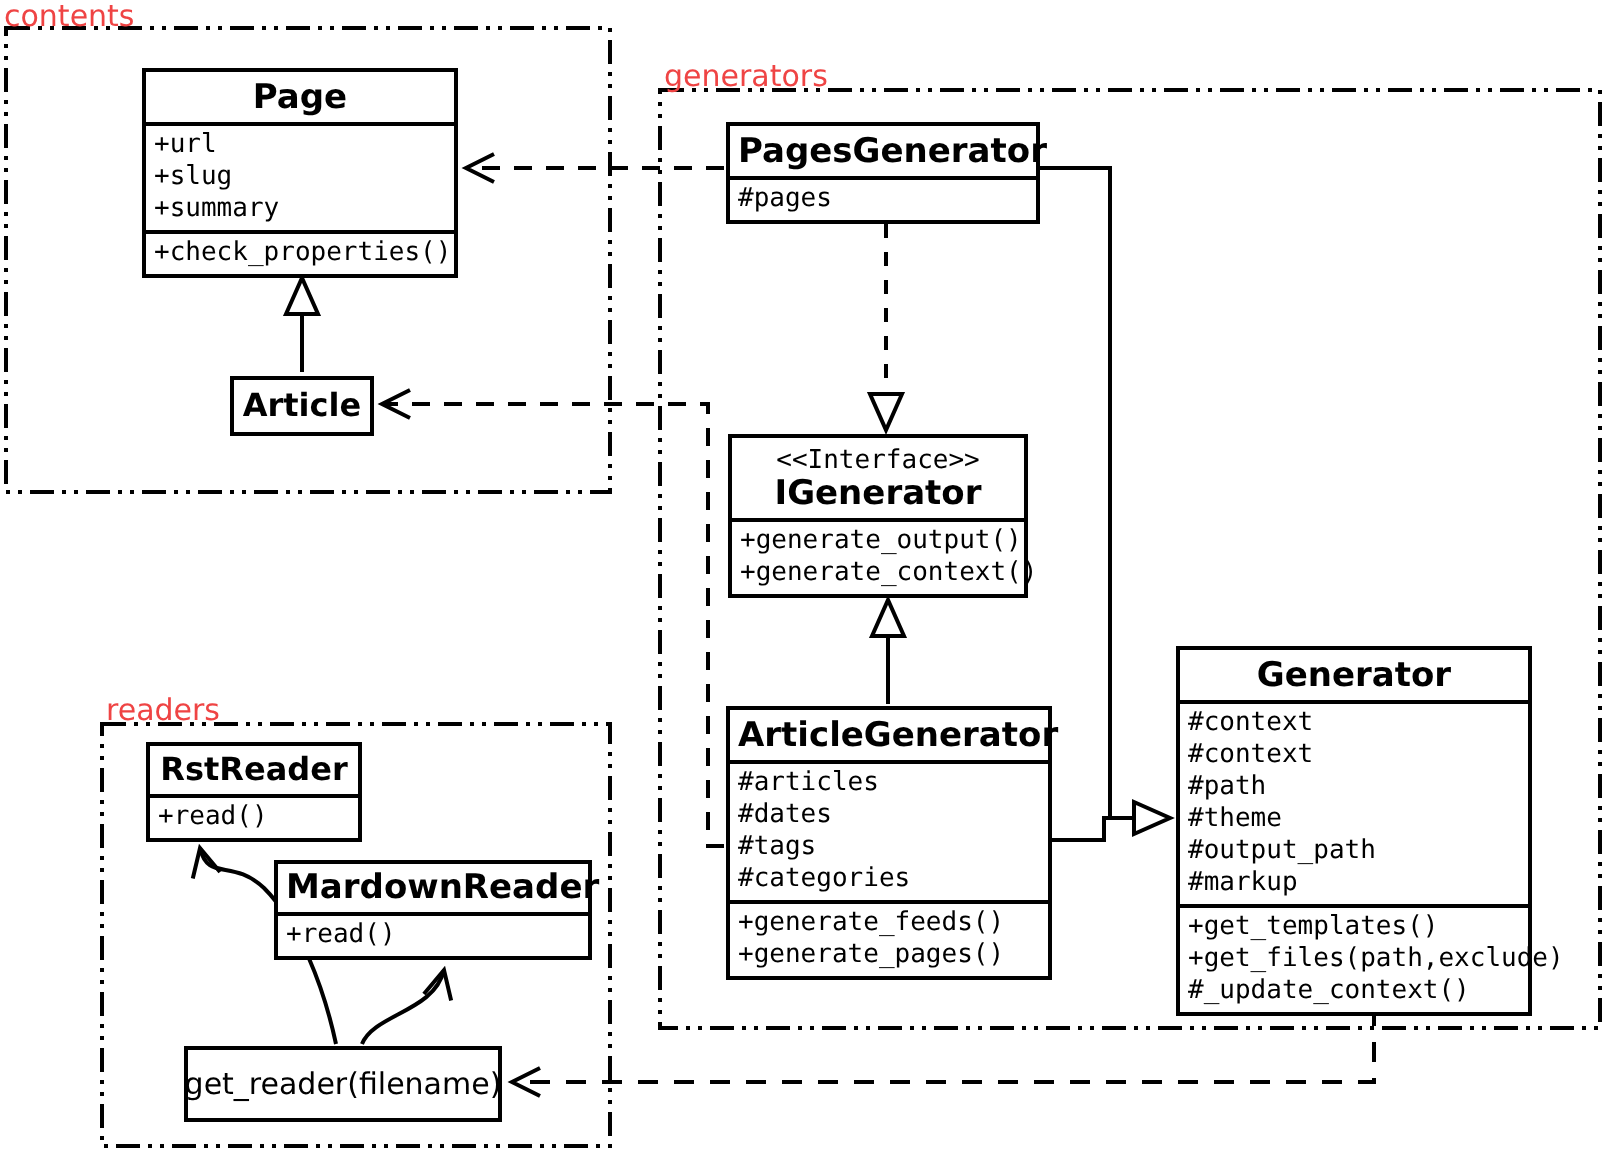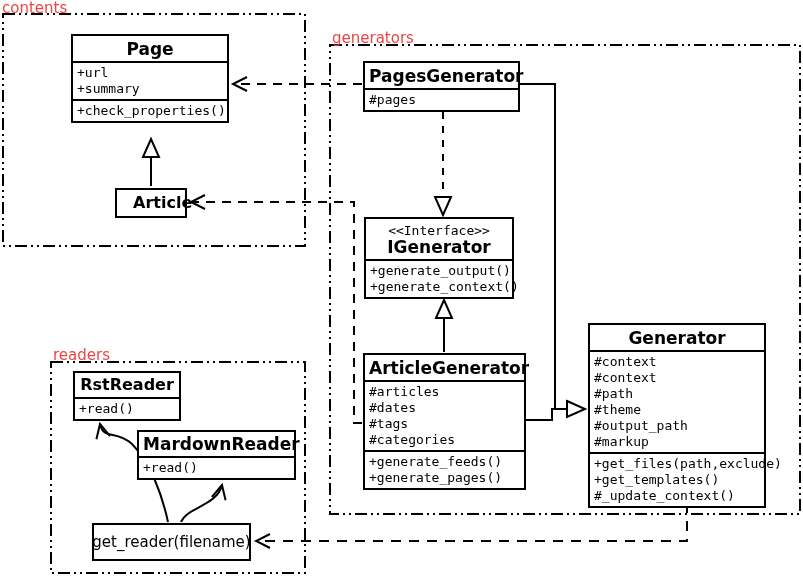--- a/index.html
+++ b/index.html
@@ -57,29 +57,30 @@
   </svg>
 
   <span class="pkg-label" style="left:2px;top:0px;">contents</span>
   <span class="pkg-label" style="left:332px;top:30px;">generators</span>
   <span class="pkg-label" style="left:53px;top:347px;">readers</span>
 
   <div class="cls" style="left:71px;top:34px;width:158px;">
     <div class="cls-title">Page</div>
     <div class="sec">
       <div class="row">+url</div>
+      <div class="row">+slug</div>
       <div class="row">+summary</div>
     </div>
     <div class="sec">
       <div class="row">+check_properties()</div>
     </div>
   </div>
 
   <div class="cls" style="left:115px;top:188px;width:72px;">
-    <div class="cls-title small" style="padding:2px 16px;line-height:22px;">Article</div>
+    <div class="cls-title small" style="padding:2px 4px;line-height:22px;">Article</div>
   </div>
 
   <div class="cls" style="left:363px;top:61px;width:157px;">
     <div class="cls-title">PagesGenerator</div>
     <div class="sec">
       <div class="row">#pages</div>
     </div>
   </div>
 
   <div class="cls" style="left:364px;top:217px;width:150px;">
@@ -111,22 +112,22 @@
     <div class="cls-title">Generator</div>
     <div class="sec">
       <div class="row">#context</div>
       <div class="row">#context</div>
       <div class="row">#path</div>
       <div class="row">#theme</div>
       <div class="row">#output_path</div>
       <div class="row">#markup</div>
     </div>
     <div class="sec">
+      <div class="row">+get_templates()</div>
       <div class="row">+get_files(path,exclude)</div>
-      <div class="row">+get_templates()</div>
       <div class="row">#_update_context()</div>
     </div>
   </div>
 
   <div class="cls" style="left:73px;top:371px;width:108px;">
     <div class="cls-title small" style="padding:2px 4px;">RstReader</div>
     <div class="sec">
       <div class="row">+read()</div>
     </div>
   </div>

